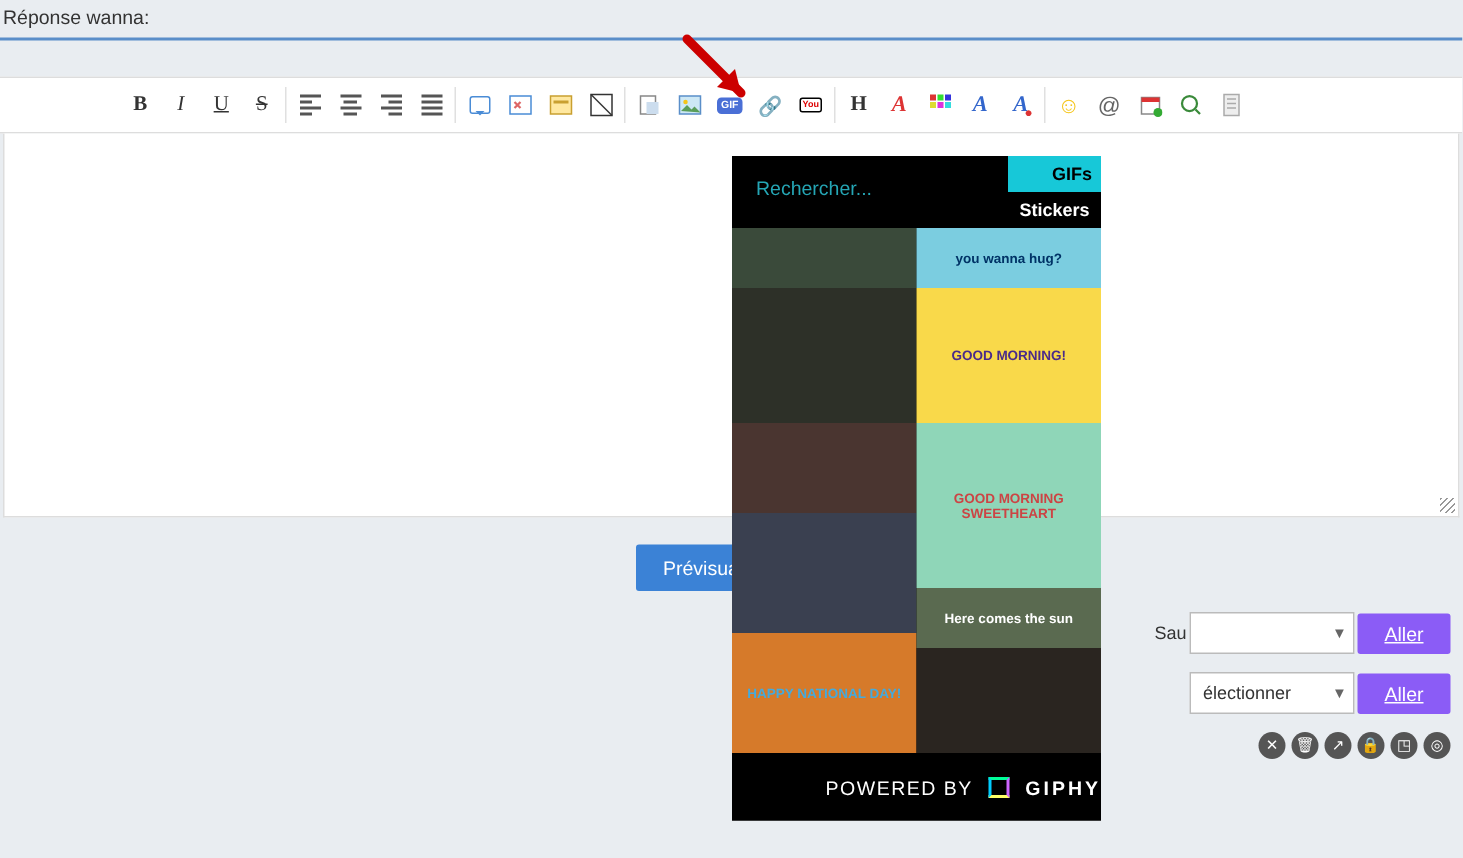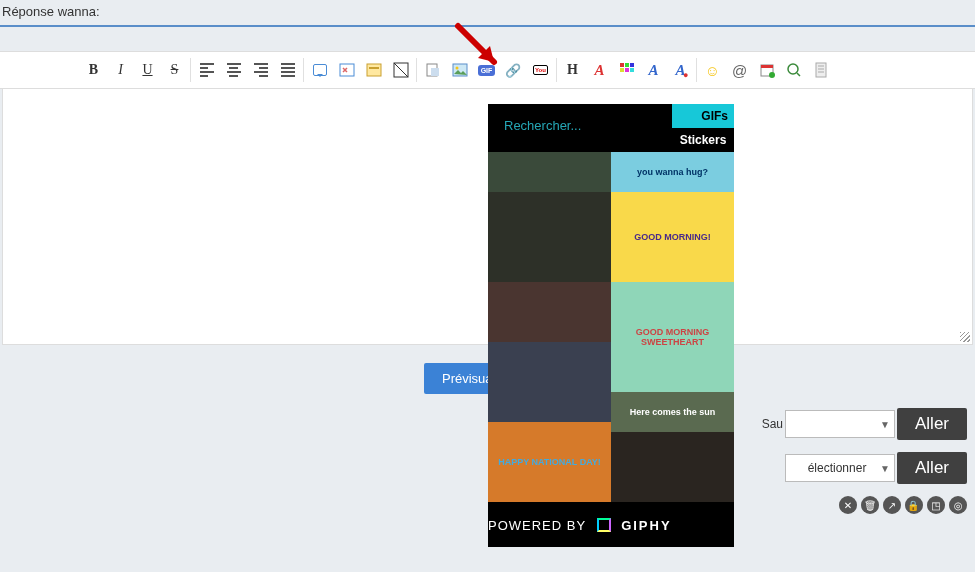--- a/index.html
+++ b/index.html
@@ -31,35 +31,35 @@
 .at-icon { color: #666; font-size: 15px; }
 .editor-area { background: #fff; margin: 0 2px; height: 256px; border: 1px solid #ddd; border-top: none; position: relative; }
 .editor-resize { position: absolute; right: 0; bottom: 0; width: 16px; height: 16px; }
 .editor-resize::before { content: ''; position: absolute; right: 2px; bottom: 2px; width: 10px; height: 10px; background: repeating-linear-gradient(135deg, #999 0, #999 1px, transparent 1px, transparent 3px); }
 .preview-row { text-align: center; padding: 18px 0 8px 0; }
 .btn { background: #3b82d6; color: #fff; border: none; padding: 8px 18px; font-size: 13px; border-radius: 2px; cursor: pointer; }
 .form-row { display: flex; align-items: center; justify-content: flex-end; padding: 6px 8px; gap: 2px; }
 .form-label { color: #333; font-size: 12px; }
 .select-box { width: 110px; height: 28px; border: 1px solid #bbb; background: #fff; display: flex; align-items: center; justify-content: flex-end; padding: 0 4px; }
 .select-caret { font-size: 10px; color: #666; }
-.select-text { flex: 1; font-size: 12px; color: #333; padding-left: 4px; text-align: center;}
-.go-btn { background: #404040; color: #fff; border: none; padding: 6px 18px; font-size: 17px; border-radius: 2px; cursor: pointer; }
+.select-text { flex: 1; font-size: 12px; color: #333; padding-left: 4px;}
+.go-btn { background: #8b5cf6; color: #fff; border: none; padding: 6px 18px; font-size: 13px; border-radius: 2px; cursor: pointer; text-decoration: underline; }
 .footer-icons { display: flex; gap: 4px; justify-content: flex-end; padding: 6px 8px; }
 .circ { width: 18px; height: 18px; border-radius: 50%; background: #555; color: #fff; display: flex; align-items: center; justify-content: center; font-size: 10px; }
 .arrow-overlay { position: absolute; left: 450px; top: 18px; width: 60px; height: 60px; pointer-events: none; }
 .giphy-panel { position: absolute; left: 488px; top: 104px; width: 246px; background: #000; font-size: 12px; }
 .giphy-top { display: flex; }
 .giphy-search { flex: 1; background: #000; padding: 14px 16px; color: #25a6b5; font-size: 13px; }
 .giphy-tabs { width: 62px; }
 .giphy-tab { padding: 5px 6px; text-align: center; font-size: 12px; font-weight: bold; }
 .giphy-tab.active { background: #17c8d8; color: #000; text-align: right; }
 .giphy-tab.inactive { background: #000; color: #fff; }
 .gif-grid { display: flex; flex-wrap: wrap; height: 352px; overflow: hidden; }
 .gif-cell { width: 123px; display: flex; align-items: center; justify-content: center; font-size: 9px; color: #fff; text-align: center; padding: 4px; font-weight: bold; }
-.giphy-footer { background: #000; color: #fff; text-align: left; padding: 14px 0; font-size: 13px; letter-spacing: 1px; }
+.giphy-footer { background: #000; color: #fff; text-align: right; padding: 14px 0; font-size: 13px; letter-spacing: 1px; }
 .giphy-logo { font-weight: 900; letter-spacing: 2px; }
 .giphy-sq { display: inline-block; width: 14px; height: 14px; border: 2px solid; border-top-color: #0f9; border-right-color: #c6f; border-bottom-color: #ff6; border-left-color: #0cf; margin: 0 6px -2px 6px; }
 </style>
 </head>
 <body>
 
 <div class="header">Réponse wanna:</div>
 <div class="header-line"></div>
 
 <div class="toolbar-row">

